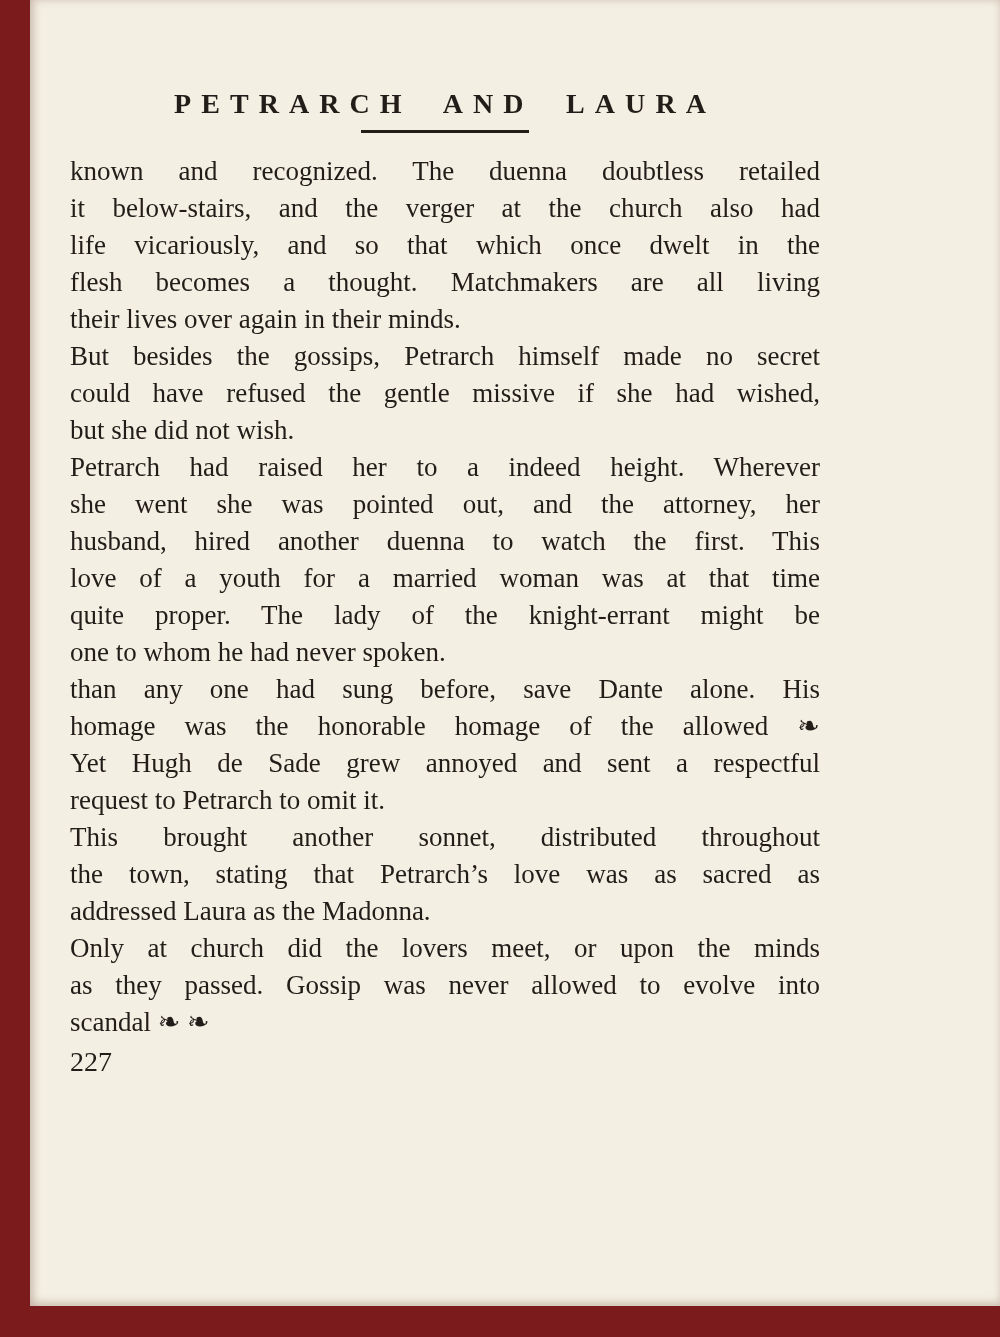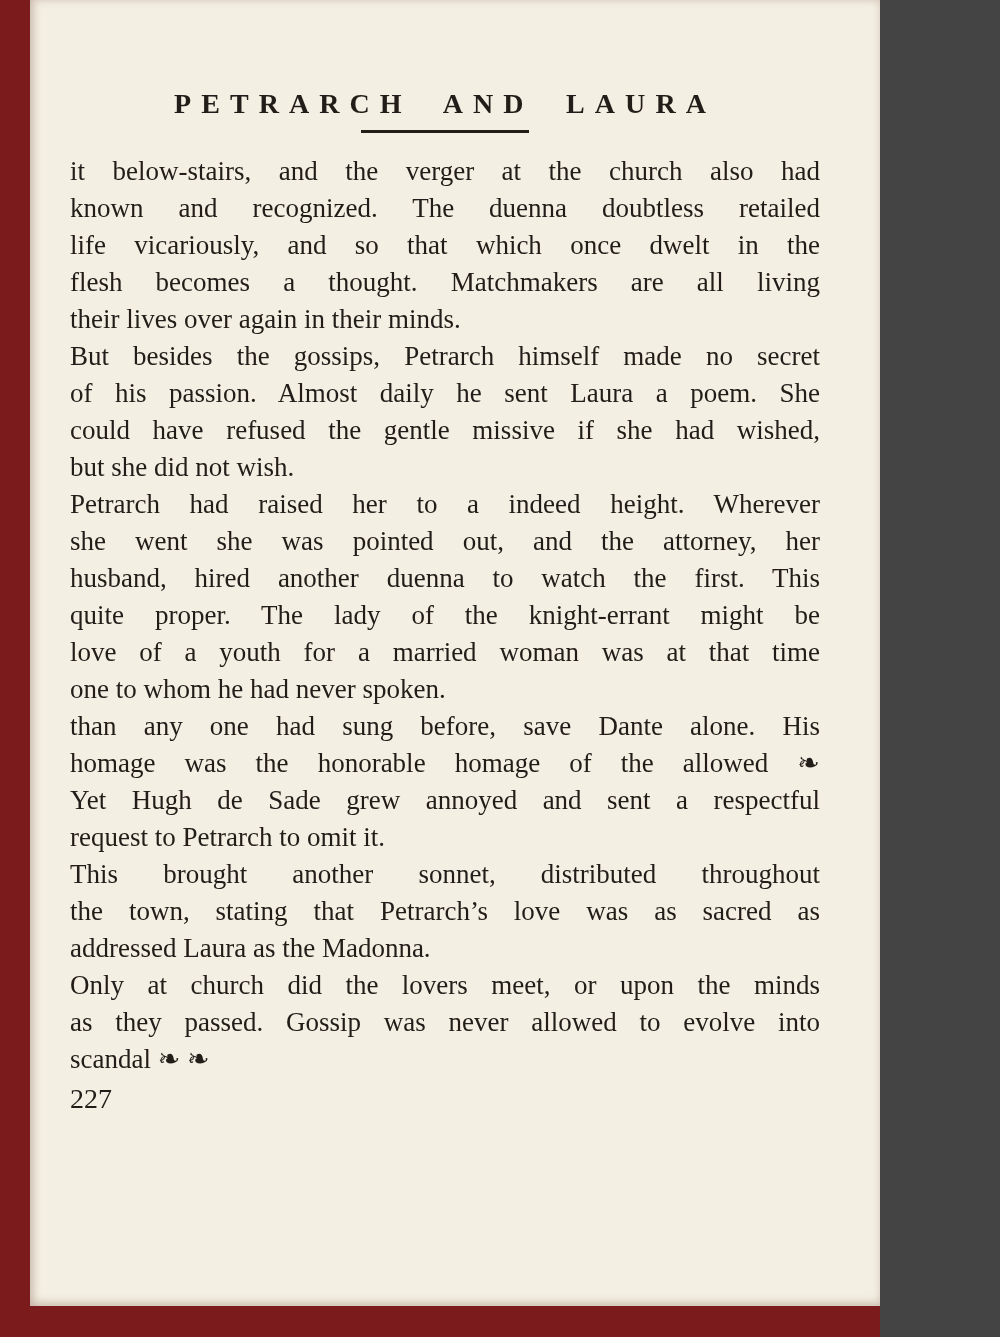--- a/index.html
+++ b/index.html
@@ -1,18 +1,18 @@
 <!DOCTYPE html>
 <html><head>
 <meta charset="utf-8">
 <style>
   html,body{margin:0;padding:0;background:#444;}
   #page{
     position:relative;
-    width:880px;height:1337px;
+    width:1000px;height:1337px;
     background:#7c1b1b; 
     overflow:hidden;
     font-family:"Liberation Serif", serif;
   }
   #paper{
     position:absolute;
     left:30px;top:0;right:0;bottom:31px;
     background:#f4efe3;
     box-shadow:inset 4px 0 8px rgba(90,40,20,0.18), inset 0 -4px 8px rgba(90,40,20,0.15);
   }
@@ -56,34 +56,33 @@
 </style>
 </head>
 <body>
 
 <div id="page">
   <div id="paper">
     <div class="content">
       <div class="title">PETRARCH AND LAURA</div>
       <div class="title-rule"></div>
       <div class="body-text">
+          <div class="line">known and recognized. The duenna doubtless retailed</div>
           <div class="line">it below-stairs, and the verger at the church also had</div>
-          <div class="line">known and recognized. The duenna doubtless retailed</div>
           <div class="line">life vicariously, and so that which once dwelt in the</div>
           <div class="line">flesh becomes a thought. Matchmakers are all living</div>
           <div class="line last">their lives over again in their minds.</div>
           <div class="line">But besides the gossips, Petrarch himself made no secret</div>
-          <div class="line">of his passion. Almost daily he sent Laura a poem. She</div>
           <div class="line">could have refused the gentle missive if she had wished,</div>
           <div class="line last">but she did not wish.</div>
           <div class="line">Petrarch had raised her to a indeed height. Wherever</div>
           <div class="line">she went she was pointed out, and the attorney, her</div>
           <div class="line">husband, hired another duenna to watch the first. This</div>
+          <div class="line">love of a youth for a married woman was at that time</div>
           <div class="line">quite proper. The lady of the knight-errant might be</div>
-          <div class="line">love of a youth for a married woman was at that time</div>
           <div class="line last">one to whom he had never spoken.</div>
           <div class="line">than any one had sung before, save Dante alone. His</div>
           <div class="line">homage was the honorable homage of the allowed ❧</div>
           <div class="line">Yet Hugh de Sade grew annoyed and sent a respectful</div>
           <div class="line last">request to Petrarch to omit it.</div>
           <div class="line">This brought another sonnet, distributed throughout</div>
           <div class="line">the town, stating that Petrarch’s love was as sacred as</div>
           <div class="line last">addressed Laura as the Madonna.</div>
           <div class="line">Only at church did the lovers meet, or upon the minds</div>
           <div class="line">as they passed. Gossip was never allowed to evolve into</div>

